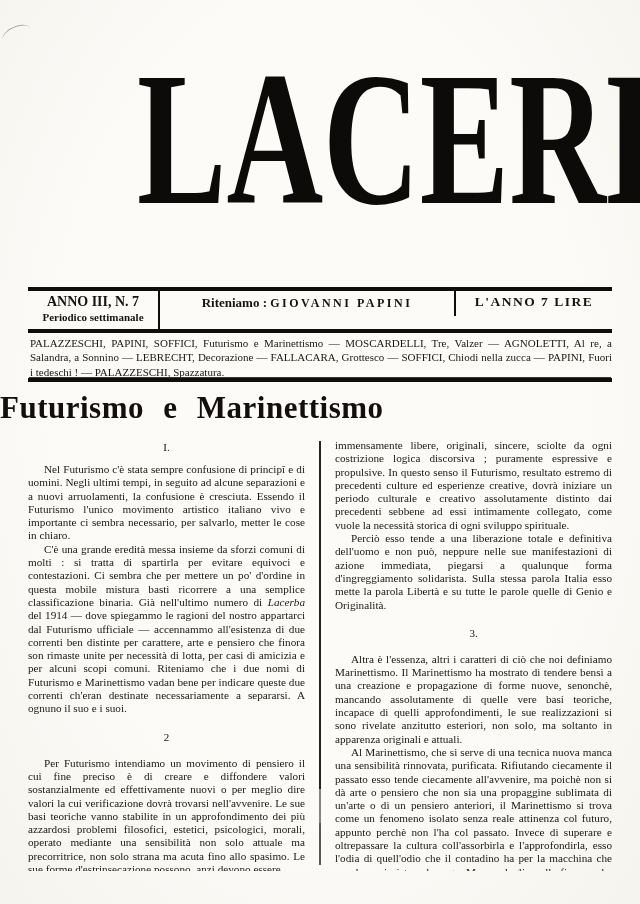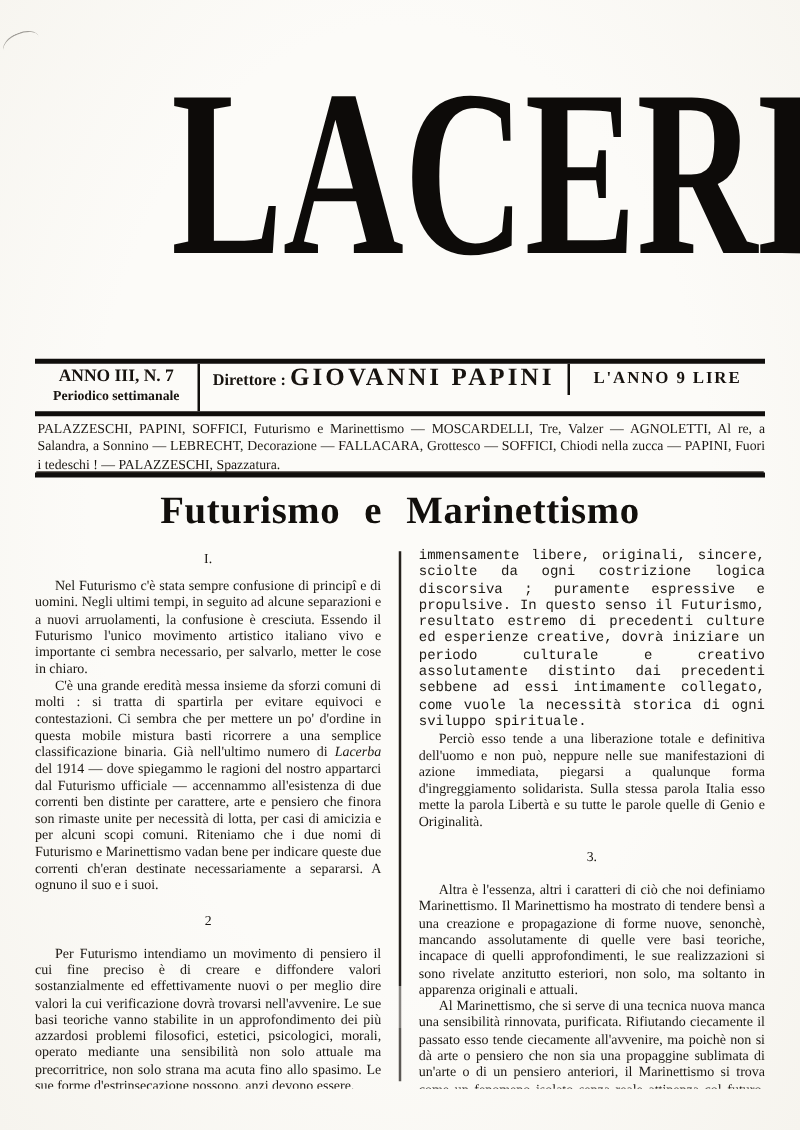--- a/index.html
+++ b/index.html
@@ -40,38 +40,38 @@
     box-sizing:border-box;
   }
   .info-cell{padding:3px 2px 4px 2px;text-align:center;box-sizing:border-box;}
   .cell-left{width:132px;border-right:2px solid #100e0c;}
   .cell-center{flex:1;border-right:2px solid #100e0c;}
   .cell-right{width:156px;}
   .ib-l1{font-size:14px;font-weight:bold;line-height:16px;}
   .ib-l2{font-size:11px;font-weight:bold;line-height:15px;}
   .ib-date{font-size:12px;font-weight:bold;font-style:italic;line-height:15px;}
   .ib-dir{font-size:13px;font-weight:bold;line-height:17px;}
-  .ib-dirname{font-size:20px;font-weight:bold;letter-spacing:2.5px;font-style:normal;}
+  .ib-dirname{font-size:12px;font-weight:bold;letter-spacing:2.5px;font-style:normal;}
   .ib-r1{font-size:13.5px;font-weight:bold;line-height:16px;letter-spacing:.5px;}
   .ib-r2{font-size:13.5px;font-weight:bold;line-height:15px;letter-spacing:1.5px;}
   
   .contents{
     position:absolute;top:336px;left:30px;width:582px;
     margin:0;font-size:11px;line-height:14.3px;text-align:justify;
     color:#1b1712;
   }
   .thick-rule{
     position:absolute;top:378px;left:28px;width:584px;height:4px;
     background:#100e0c;
     box-shadow:0 -2px 0 -1px #3a352f;
   }
   
   .article-title{
     position:absolute;top:391px;left:0;width:640px;
-    margin:0;text-align:center;
+    margin:0;
     font-size:31px;font-weight:bold;line-height:34px;
     word-spacing:11px;letter-spacing:.5px;color:#120f0c;
   }
   
   .columns{
     position:absolute;top:439px;left:28px;width:584px;height:432px;
     display:flex;overflow:hidden;
   }
   .col{width:277px;box-sizing:border-box;}
   .col-left{margin-right:15px;}
@@ -83,47 +83,47 @@
   .section-label{
     text-align:center;font-size:11px;line-height:12px;font-weight:normal;
   }
   .sl-first{margin:2px 0 10px 0;}
   .sl-mid{margin:15px 0 14px 0;}
   .col p{
     margin:0;font-size:11.2px;line-height:13.3px;text-align:justify;
     color:#1b1712;
   }
   .indent{text-indent:16px;}
-  .noindent{text-indent:0;font-family:Liberation Mono, monospace;}
+  .noindent{text-indent:0;}
   em{font-style:italic;}
 </style>
 </head>
 <body>
 
 <div class="page">
 
   <div class="scan-mark"></div>
 
   <div class="masthead-wrap">
     <h1 class="masthead">LACERBA</h1>
   </div>
 
   <div class="info-bar">
     <div class="info-cell cell-left">
       <div class="ib-l1">ANNO III, N. 7</div>
       <div class="ib-l2">Periodico settimanale</div>
     </div>
     <div class="info-cell cell-center">
       <div class="ib-dir">
-        <span>Direttore :</span>
+        <span>Riteniamo :</span>
         <span class="ib-dirname">GIOVANNI PAPINI</span>
       </div>
     </div>
     <div class="info-cell cell-right">
-      <div class="ib-r2">L'ANNO 9 LIRE</div>
+      <div class="ib-r2">L'ANNO 7 LIRE</div>
     </div>
   </div>
 
   <p class="contents">PALAZZESCHI, PAPINI, SOFFICI, Futurismo e Marinettismo — MOSCARDELLI, Tre, Valzer — AGNOLETTI, Al re, a Salandra, a Sonnino — LEBRECHT, Decorazione — FALLACARA, Grottesco — SOFFICI, Chiodi nella zucca — PAPINI, Fuori i tedeschi ! — PALAZZESCHI, Spazzatura.</p>
 
   <div class="thick-rule"></div>
 
   <h2 class="article-title">Futurismo e Marinettismo</h2>
 
   <div class="columns">

